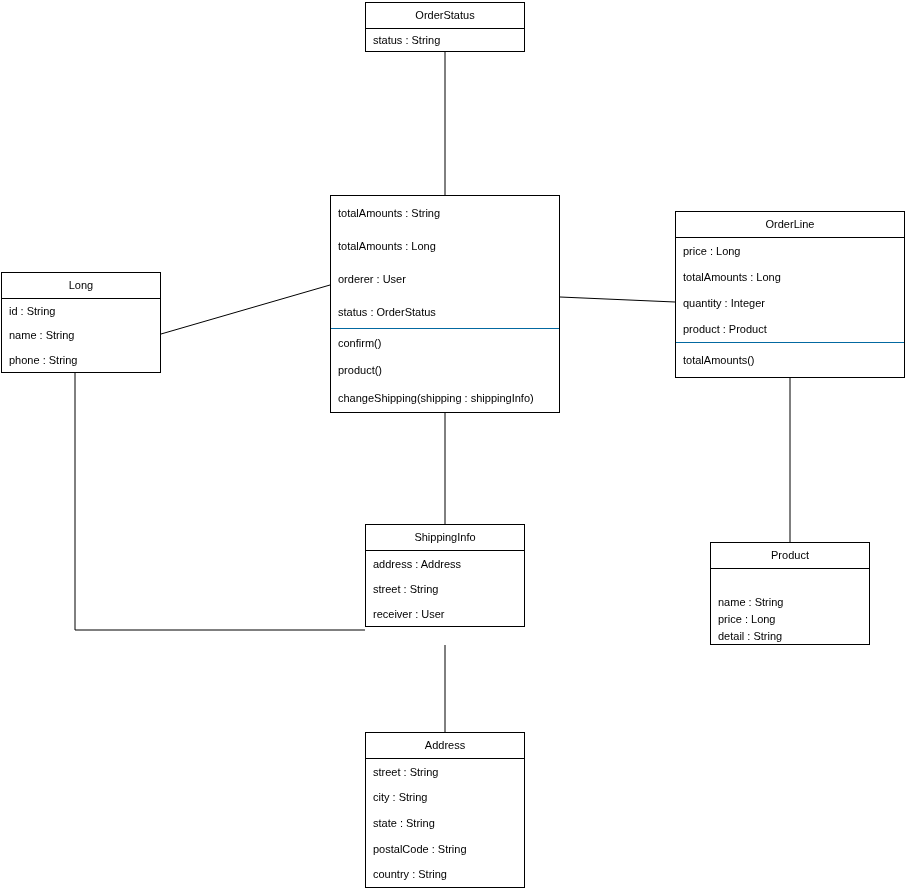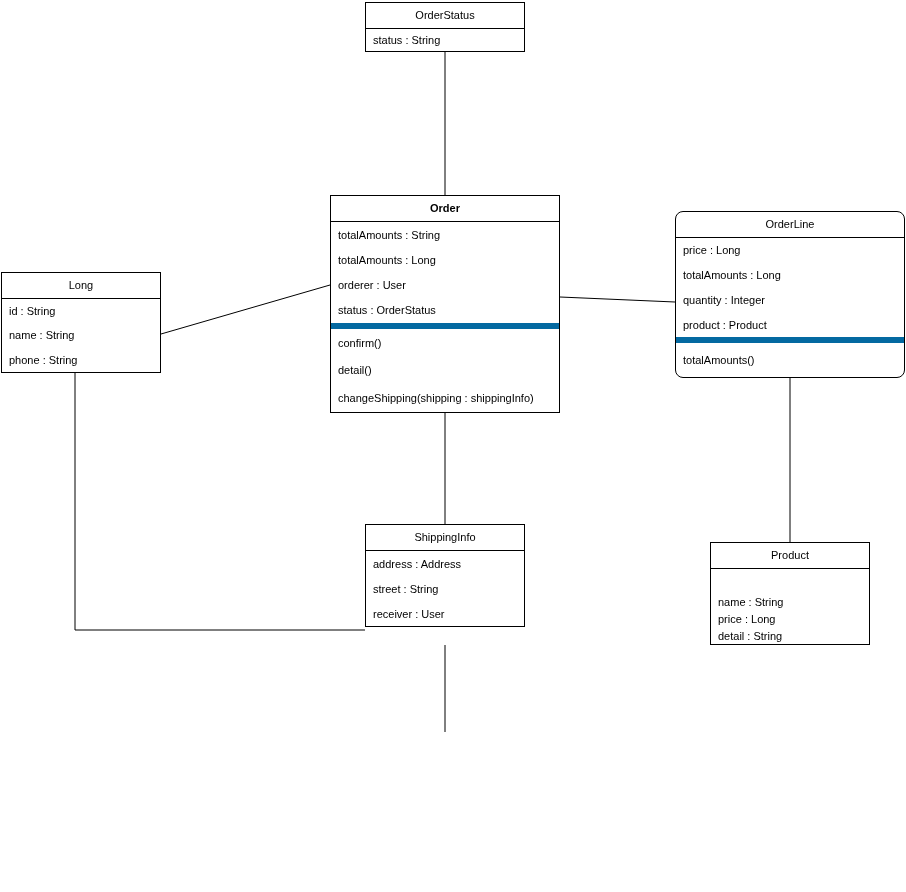--- a/index.html
+++ b/index.html
@@ -49,21 +49,21 @@
     font-weight: bold;
   }
   .uml-attrs {
     flex: 1 1 auto;
     display: flex;
     flex-direction: column;
     justify-content: space-around;
   }
   .uml-methods {
     flex: 0 0 auto;
-    border-top: 6px solid #0369a1;
+    border-top: 1px solid #0369a1;
     display: flex;
     flex-direction: column;
     justify-content: space-around;
   }
   .uml-row {
     padding-left: 7px;
     white-space: nowrap;
     overflow: hidden;
   }
 </style>
@@ -83,35 +83,34 @@
   </svg>
 
   <div class="uml-class" style="left:365px;top:2px;width:160px;height:50px;">
     <div class="uml-title">OrderStatus</div>
     <div class="uml-attrs">
       <div class="uml-row">status : String</div>
     </div>
   </div>
 
   <div class="uml-class" style="left:330px;top:195px;width:230px;height:218px;">
-    <div class="uml-title bold">Order</div>
     <div class="uml-attrs">
       <div class="uml-row">totalAmounts : String</div>
       <div class="uml-row">totalAmounts : Long</div>
       <div class="uml-row">orderer : User</div>
       <div class="uml-row">status : OrderStatus</div>
     </div>
     <div class="uml-methods" style="height:83px;">
       <div class="uml-row">confirm()</div>
-      <div class="uml-row">detail()</div>
+      <div class="uml-row">product()</div>
       <div class="uml-row">changeShipping(shipping : shippingInfo)</div>
     </div>
   </div>
 
-  <div class="uml-class" style="left:675px;top:211px;width:230px;height:167px;border-radius:8px;">
+  <div class="uml-class" style="left:675px;top:211px;width:230px;height:167px;">
     <div class="uml-title">OrderLine</div>
     <div class="uml-attrs">
       <div class="uml-row">price : Long</div>
       <div class="uml-row">totalAmounts : Long</div>
       <div class="uml-row">quantity : Integer</div>
       <div class="uml-row">product : Product</div>
     </div>
     <div class="uml-methods" style="height:34px;">
       <div class="uml-row">totalAmounts()</div>
     </div>
@@ -137,14 +136,24 @@
 
   <div class="uml-class" style="left:710px;top:542px;width:160px;height:103px;gap:25px;">
     <div class="uml-title">Product</div>
     <div class="uml-attrs">
       <div class="uml-row">name : String</div>
       <div class="uml-row">price : Long</div>
       <div class="uml-row">detail : String</div>
     </div>
   </div>
 
+  <div class="uml-class" style="left:365px;top:732px;width:160px;height:156px;">
+    <div class="uml-title">Address</div>
+    <div class="uml-attrs">
+      <div class="uml-row">street : String</div>
+      <div class="uml-row">city : String</div>
+      <div class="uml-row">state : String</div>
+      <div class="uml-row">postalCode : String</div>
+      <div class="uml-row">country : String</div>
+    </div>
+  </div>
 
 </div>
 
 </body></html>

